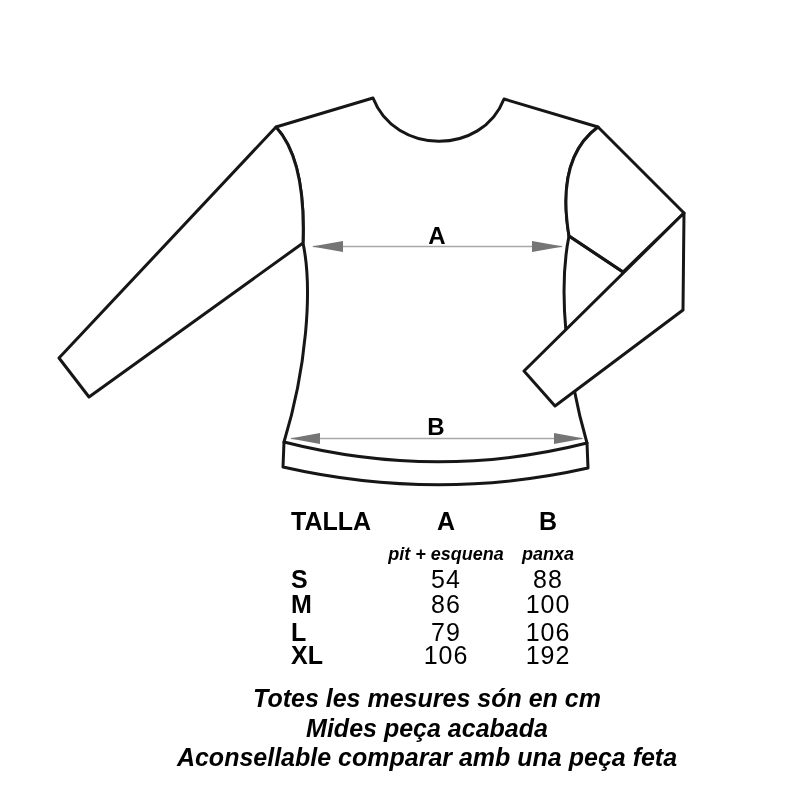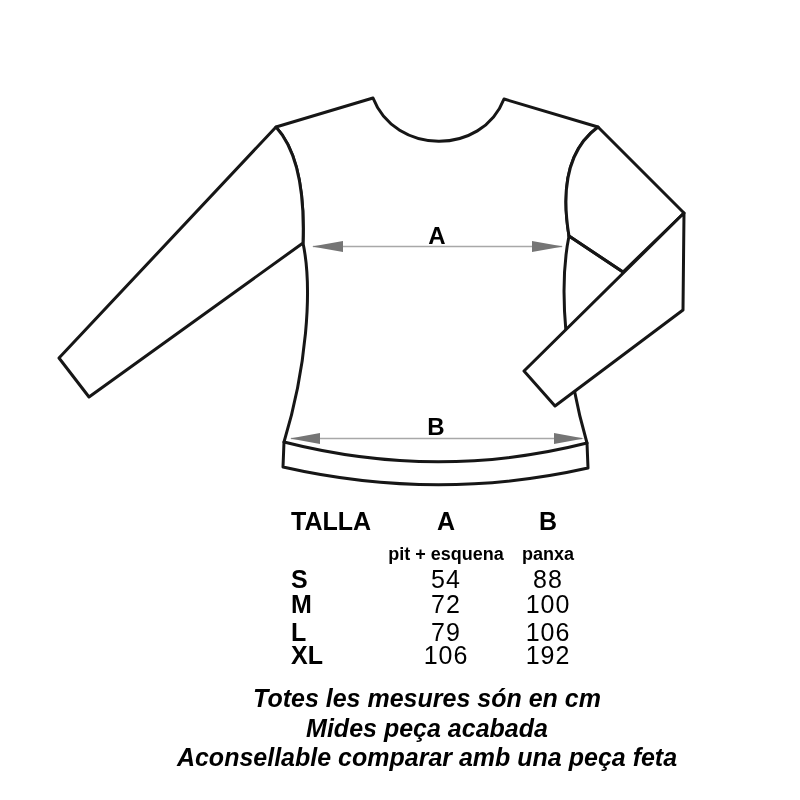--- a/index.html
+++ b/index.html
@@ -11,21 +11,21 @@
   }
   .canvas { position:absolute; left:0; top:0; width:800px; height:800px; background:#fff; }
   svg.diagram { position:absolute; left:0; top:0; }
 
   
   .cell { position:absolute; font-size:25px; line-height:26px; white-space:nowrap; }
   .c1 { left:291px; }
   .c2 { left:366px; width:160px; text-align:center; }
   .c3 { left:489px; width:118px; text-align:center; }
   .r0   { top:508px; }
-  .rsub { top:544px; font-size:18px; line-height:20px; font-weight:bold; }
+  .rsub { top:544px; font-size:18px; line-height:20px; font-weight:bold; font-style:italic; }
   .r1 { top:566px; }
   .r2 { top:591px; }
   .r3 { top:619px; }
   .r4 { top:642px; }
   .bold { font-weight:bold; }
   .num { letter-spacing:1px; }
 
   
   .footer {
     position:absolute; top:684px; left:27px; width:800px;
@@ -90,21 +90,21 @@
     <span class="cell c3 r0 bold">B</span>
 
     <span class="cell c2 rsub">pit + esquena</span>
     <span class="cell c3 rsub">panxa</span>
 
     <span class="cell c1 r1 bold">S</span>
     <span class="cell c2 r1 num">54</span>
     <span class="cell c3 r1 num">88</span>
 
     <span class="cell c1 r2 bold">M</span>
-    <span class="cell c2 r2 num">72</span>
+    <span class="cell c2 r2 num">86</span>
     <span class="cell c3 r2 num">100</span>
 
     <span class="cell c1 r3 bold">L</span>
     <span class="cell c2 r3 num">79</span>
     <span class="cell c3 r3 num">106</span>
 
     <span class="cell c1 r4 bold">XL</span>
     <span class="cell c2 r4 num">106</span>
     <span class="cell c3 r4 num">192</span>
   </div>

